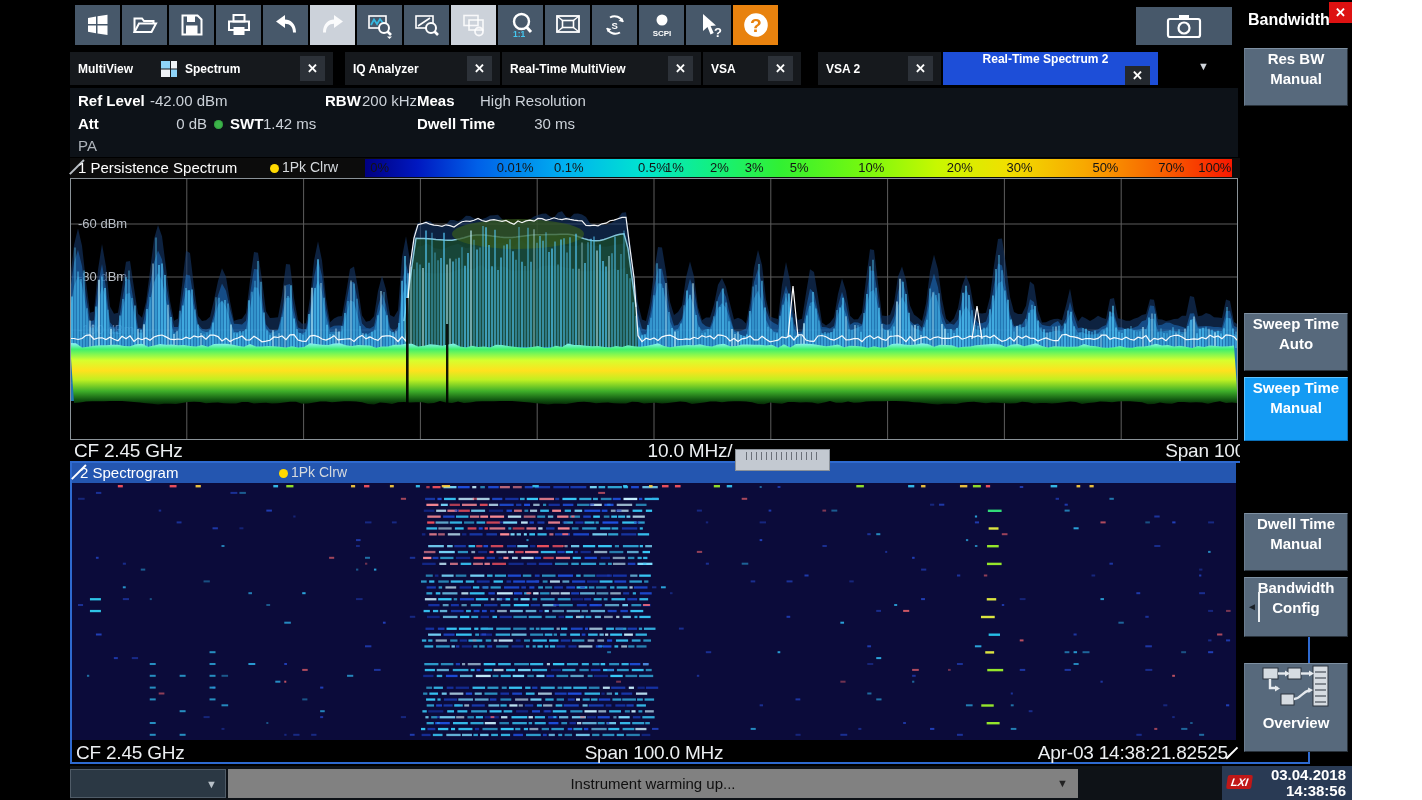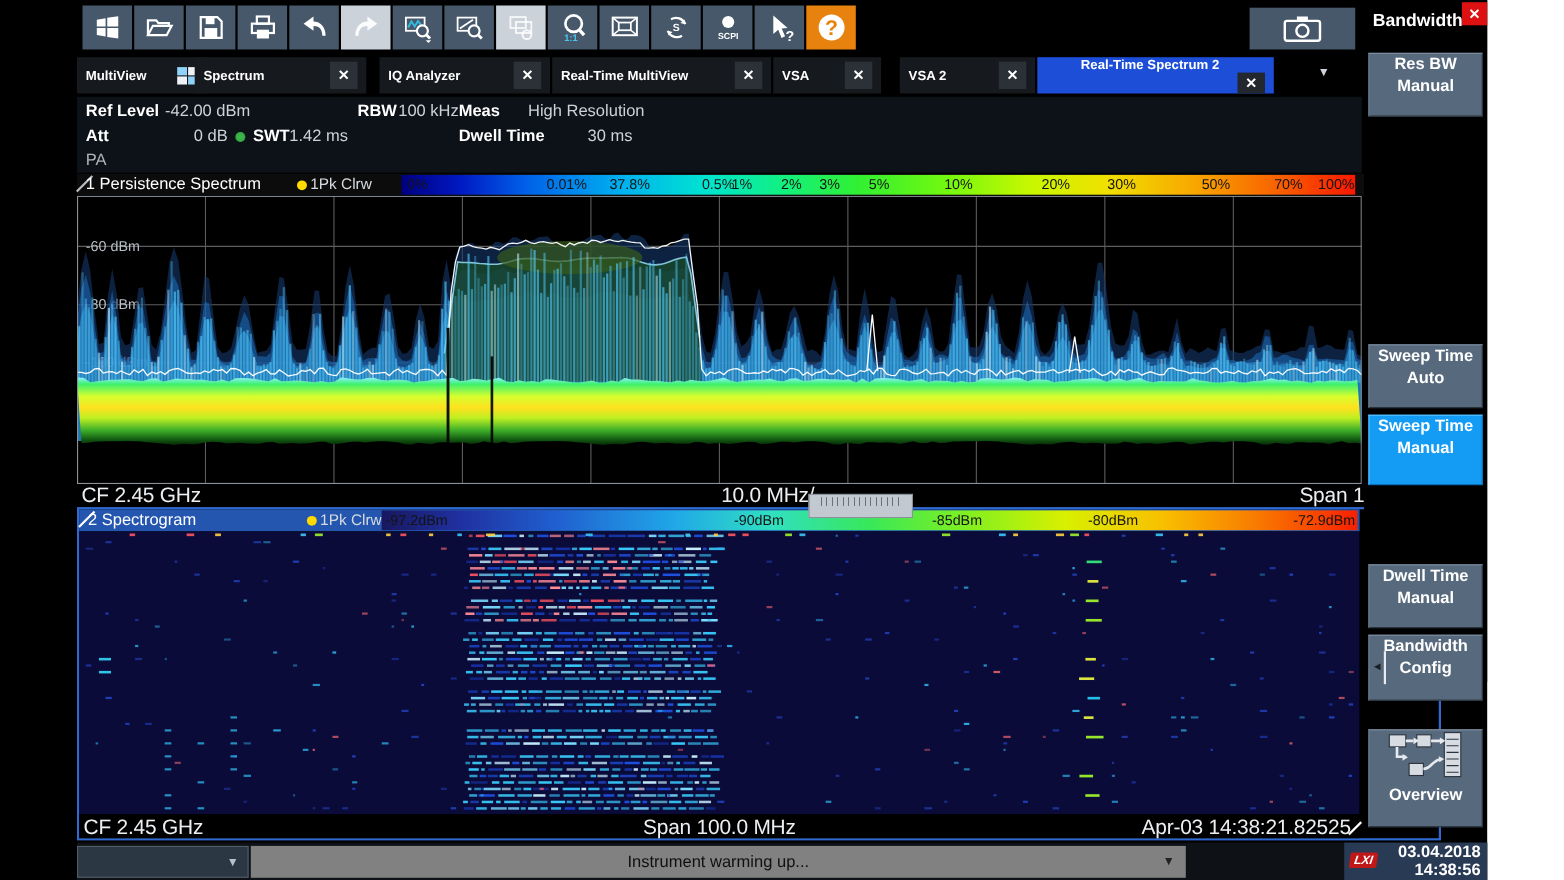--- a/index.html
+++ b/index.html
@@ -21,21 +21,21 @@
        justify-content:center;font-size:13px;font-weight:bold;margin-left:auto;}
   .tab.active .xbox{background:#23282e;}
   .tab .tlabel{margin-right:10px;white-space:nowrap;}
   
   .set{position:absolute;color:#fff;font-size:15px;white-space:nowrap;}
   .set.lbl{font-weight:bold;}
   .set.val{color:#ccd2d9;}
   .led{position:absolute;width:9px;height:9px;border-radius:50%;background:#3cb54a;
        box-shadow:0 0 2px #2a8036 inset;}
   
-  .win{position:absolute;left:70px;width:1240px;background:#000;padding-left:16px;}
+  .win{position:absolute;left:70px;width:1240px;background:#000;}
   .whead{position:absolute;left:0;top:0;width:100%;height:20px;background:#0c0c0c;}
   .whead.blue{background:#2456b0;}
   .wtitle{position:absolute;left:8px;top:1px;color:#fff;font-size:15px;white-space:nowrap;}
   .tracedot{position:absolute;width:9px;height:9px;border-radius:50%;background:#ffd900;top:6px;}
   .tracelbl{position:absolute;top:1px;color:#d6dade;font-size:14px;white-space:nowrap;}
   .cbar{position:absolute;top:1px;height:18px;}
   .cbar .clabel{position:absolute;top:1px;font-size:13px;color:#141414;white-space:nowrap;}
   .wfoot{position:absolute;left:0;bottom:0;width:100%;background:#000;color:#eceff2;font-size:19px;}
   .wfoot span{position:absolute;white-space:nowrap;letter-spacing:-0.2px;}
   .corner{position:absolute;width:20px;height:2.4px;transform:rotate(-45deg);}
@@ -225,42 +225,42 @@
   <div class="tab active" style="left:943px;width:215px">
     <span class="tlabel">Real-Time Spectrum 2</span>
     <span class="xbox">✕</span>
   </div>
   <div style="position:absolute;left:1198px;top:60px;color:#cfd4da;font-size:11px">▼</div>
 
   <div style="position:absolute;left:70px;top:88px;width:1168px;height:69px;background:#0d1218"></div>
   <span class="set lbl" style="left:78px;top:92px">Ref Level</span>
   <span class="set val" style="left:150px;top:92px">-42.00 dBm</span>
   <span class="set lbl" style="left:325px;top:92px">RBW</span>
-  <span class="set val" style="left:362px;top:92px">100 kHz</span>
+  <span class="set val" style="left:362px;top:92px">200 kHz</span>
   <span class="set lbl" style="left:417px;top:92px">Meas</span>
   <span class="set val" style="left:480px;top:92px;width:95px;text-align:right">High Resolution</span>
   <span class="set lbl" style="left:78px;top:115px">Att</span>
   <span class="set val" style="left:150px;top:115px;width:57px;text-align:right">0 dB</span>
   <span class="led" style="left:214px;top:120px"></span>
   <span class="set lbl" style="left:230px;top:115px">SWT</span>
   <span class="set val" style="left:263px;top:115px">1.42 ms</span>
   <span class="set lbl" style="left:417px;top:115px">Dwell Time</span>
   <span class="set val" style="left:500px;top:115px;width:75px;text-align:right">30 ms</span>
   <span class="set val" style="left:78px;top:137px;color:#aeb4bb">PA</span>
 
   <div class="win" style="top:158px;height:300px">
     <div class="whead">
       <div class="corner" style="left:-3px;top:8px;background:#b9bfc5"></div>
       <span class="wtitle">1 Persistence Spectrum</span>
       <span class="tracedot" style="left:200px"></span>
       <span class="tracelbl" style="left:212px">1Pk Clrw</span>
       <div class="cbar" id="w1cbar" style="left:295px;width:867px;background:linear-gradient(90deg,#000080 0%,#0018c0 6%,#0060e8 13%,#00b0f0 23%,#00e4d0 32%,#12f080 40%,#32f032 48%,#72f810 57%,#c8f800 66%,#f0e000 74%,#f8a800 83%,#f86000 92%,#f81800 100%)">
             <span class="clabel" style="left: 0.6%;">0%</span>
             <span class="clabel" style="left: 15.2%;">0.01%</span>
-            <span class="clabel" style="left: 21.8%;">37.8%</span>
+            <span class="clabel" style="left: 21.8%;">0.1%</span>
             <span class="clabel" style="left: 31.5%;">0.5%</span>
             <span class="clabel" style="left: 34.6%;">1%</span>
             <span class="clabel" style="left: 39.8%;">2%</span>
             <span class="clabel" style="left: 43.8%;">3%</span>
             <span class="clabel" style="left: 49%;">5%</span>
             <span class="clabel" style="left: 56.9%;">10%</span>
             <span class="clabel" style="left: 67.1%;">20%</span>
             <span class="clabel" style="left: 74%;">30%</span>
             <span class="clabel" style="left: 83.9%;">50%</span>
             <span class="clabel" style="left: 91.5%;">70%</span>
@@ -705,27 +705,20 @@
       <span style="right:6px;top:0">Span 100.0 MHz</span>
     </div>
   </div>
 
   <div class="win" style="top:461px;height:303px;border:2px solid #2e6ad0;box-sizing:border-box">
     <div class="whead blue" style="width:1164px">
       <div class="corner" style="left:-3px;top:8px;background:#ffffff"></div>
       <span class="wtitle">2 Spectrogram</span>
       <span class="tracedot" style="left:207px"></span>
       <span class="tracelbl" style="left:219px">1Pk Clrw</span>
-      <div class="cbar" id="w2cbar" style="left:275px;width:887px;background:linear-gradient(90deg,#181860 0%,#2030a0 8%,#2060d0 18%,#20a8e8 30%,#30e0c0 40%,#38e858 50%,#80f020 60%,#d8f000 70%,#f8c000 80%,#f87800 90%,#f82000 100%)">
-            <span class="clabel" style="left: 0.4%;">-97.2dBm</span>
-            <span class="clabel" style="left: 36.1%;">-90dBm</span>
-            <span class="clabel" style="left: 56.4%;">-85dBm</span>
-            <span class="clabel" style="left: 72.4%;">-80dBm</span>
-            <span class="clabel" style="right: 2px;">-72.9dBm</span>
-          </div>
     </div>
     <svg id="sgram-svg" viewBox="0 0 1168 257" preserveAspectRatio="none" style="position:absolute;left:0;top:20px;width:1164px;height:257px">
           <rect width="1168" height="257" fill="#0b0b3a"></rect>
           <rect x="355.5" y="3.0" width="3.4" height="2.3" fill="#ff5560" opacity="0.65"></rect>
           <rect x="361.8" y="3.0" width="8.0" height="2.3" fill="#ff5560" opacity="0.90"></rect>
           <rect x="372.7" y="3.0" width="13.1" height="2.3" fill="#7adcff" opacity="0.94"></rect>
           <rect x="387.1" y="3.0" width="11.9" height="2.3" fill="#1e50e0" opacity="0.97"></rect>
           <rect x="401.6" y="3.0" width="4.1" height="2.3" fill="#c8f0ff" opacity="0.89"></rect>
           <rect x="409.7" y="3.0" width="4.6" height="2.3" fill="#38c8f8" opacity="0.62"></rect>
           <rect x="417.6" y="3.0" width="10.6" height="2.3" fill="#1e50e0" opacity="0.89"></rect>

